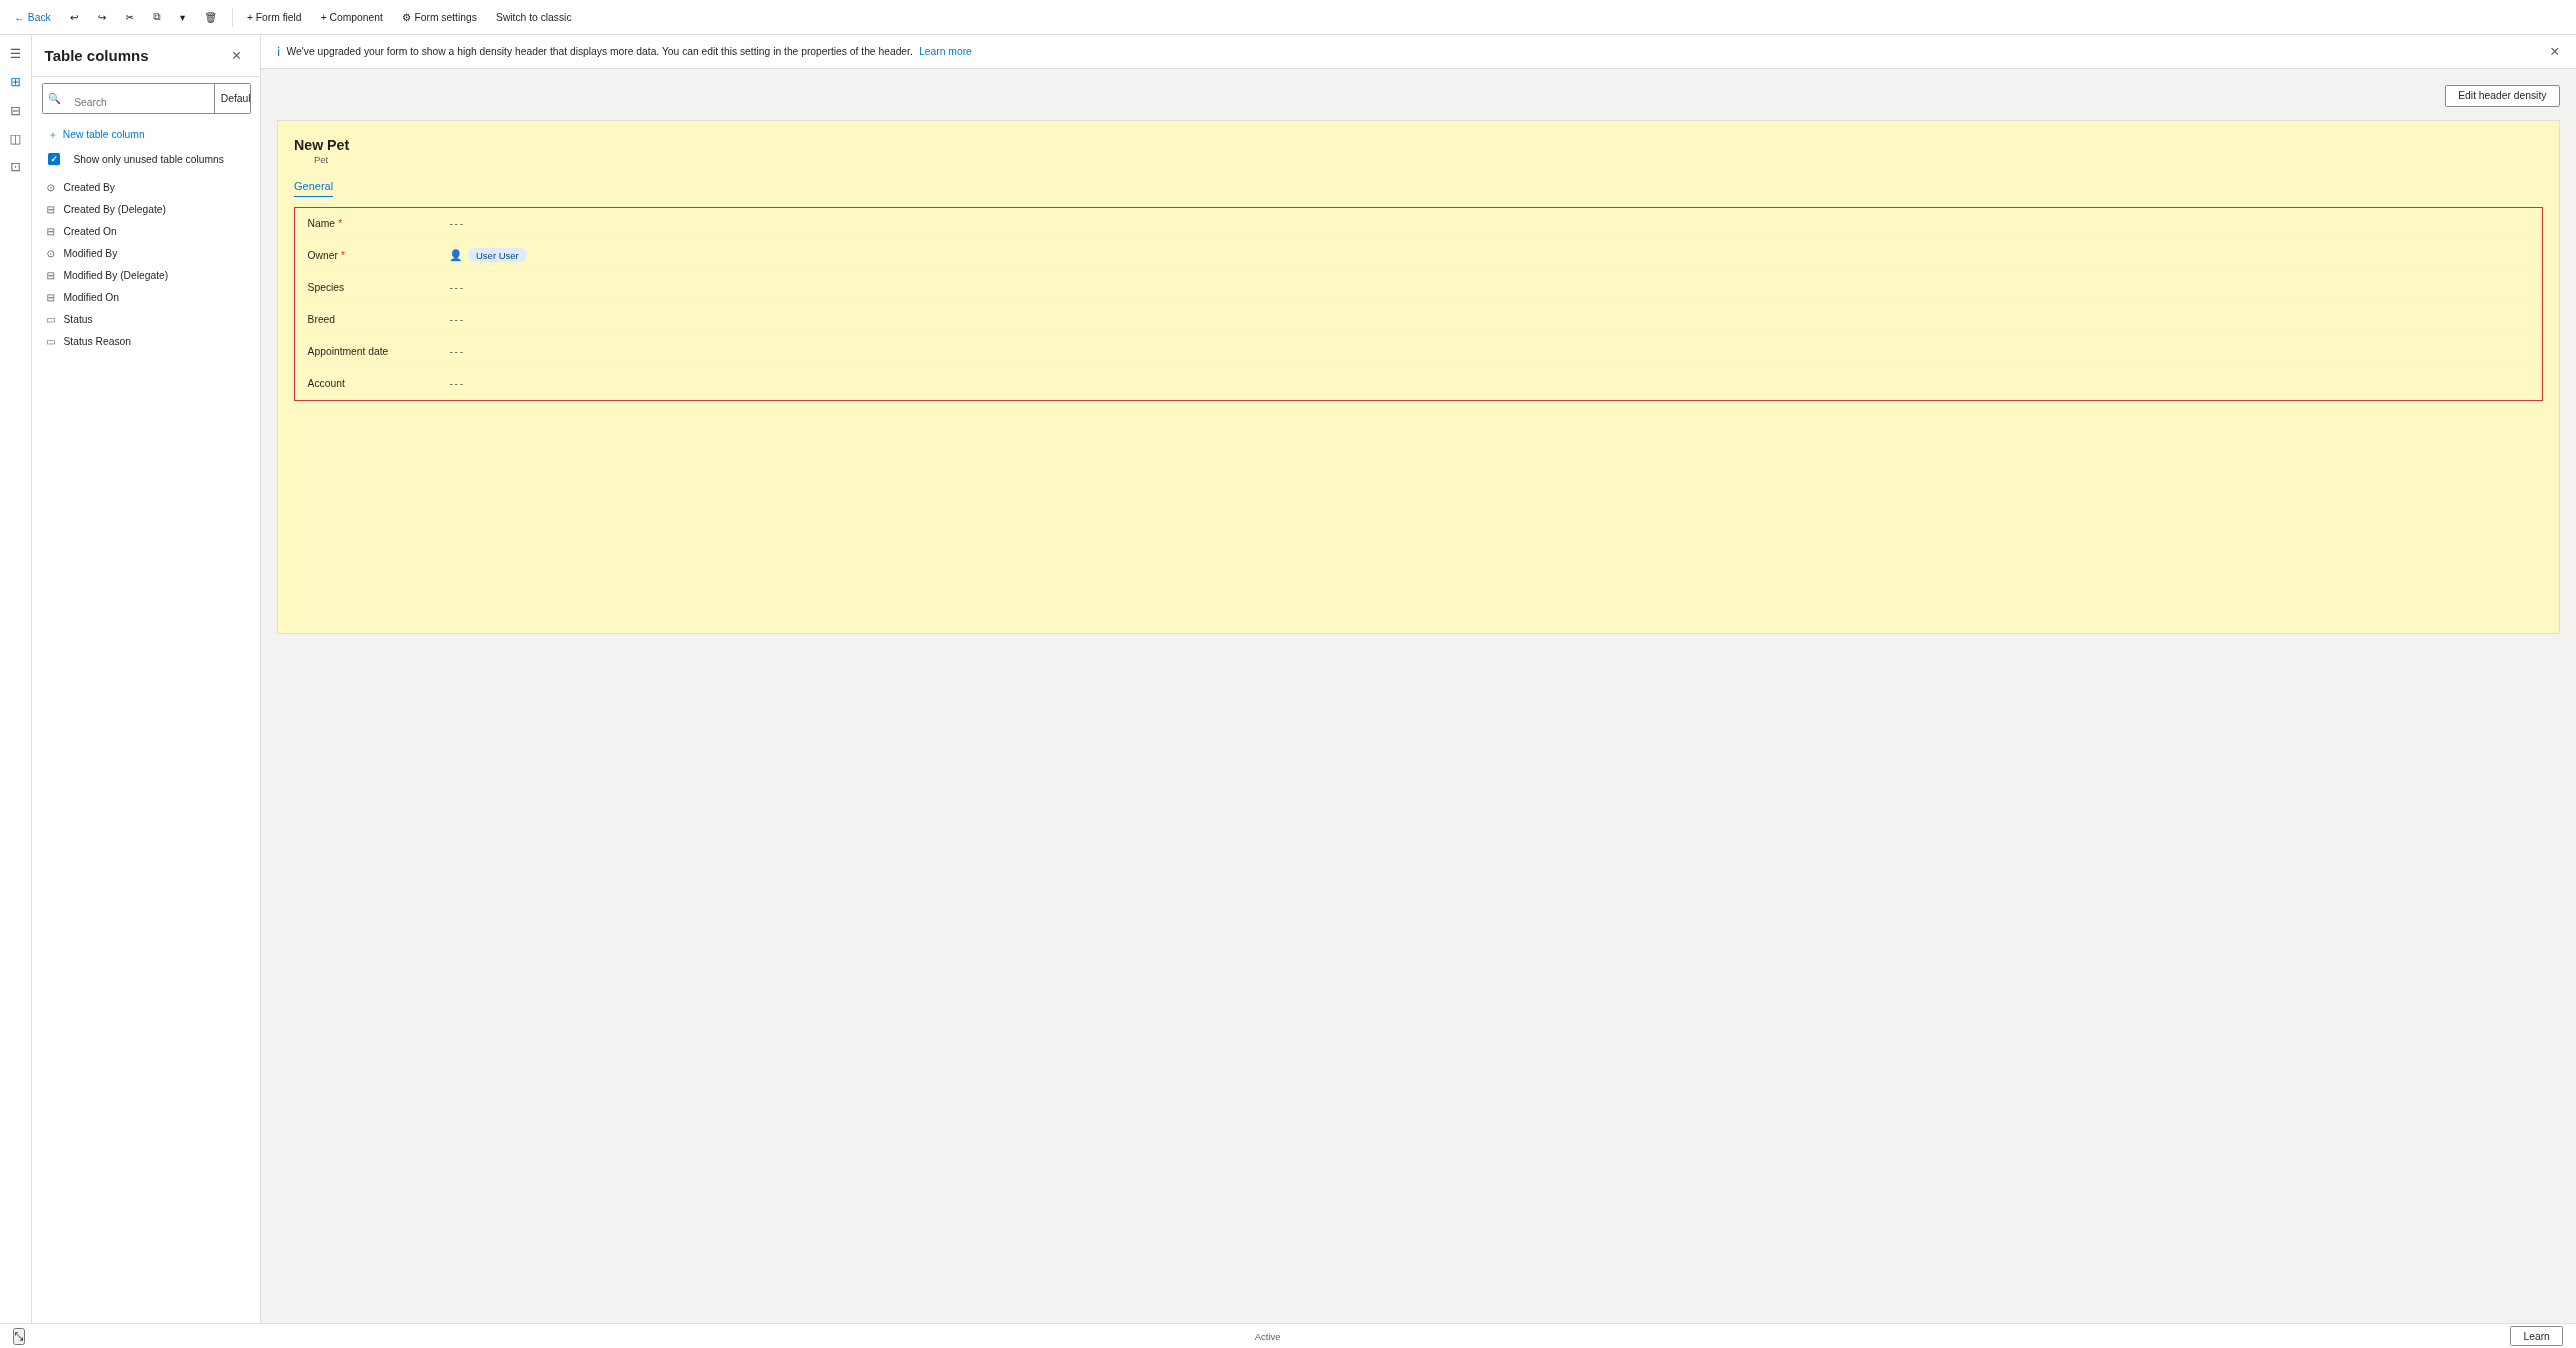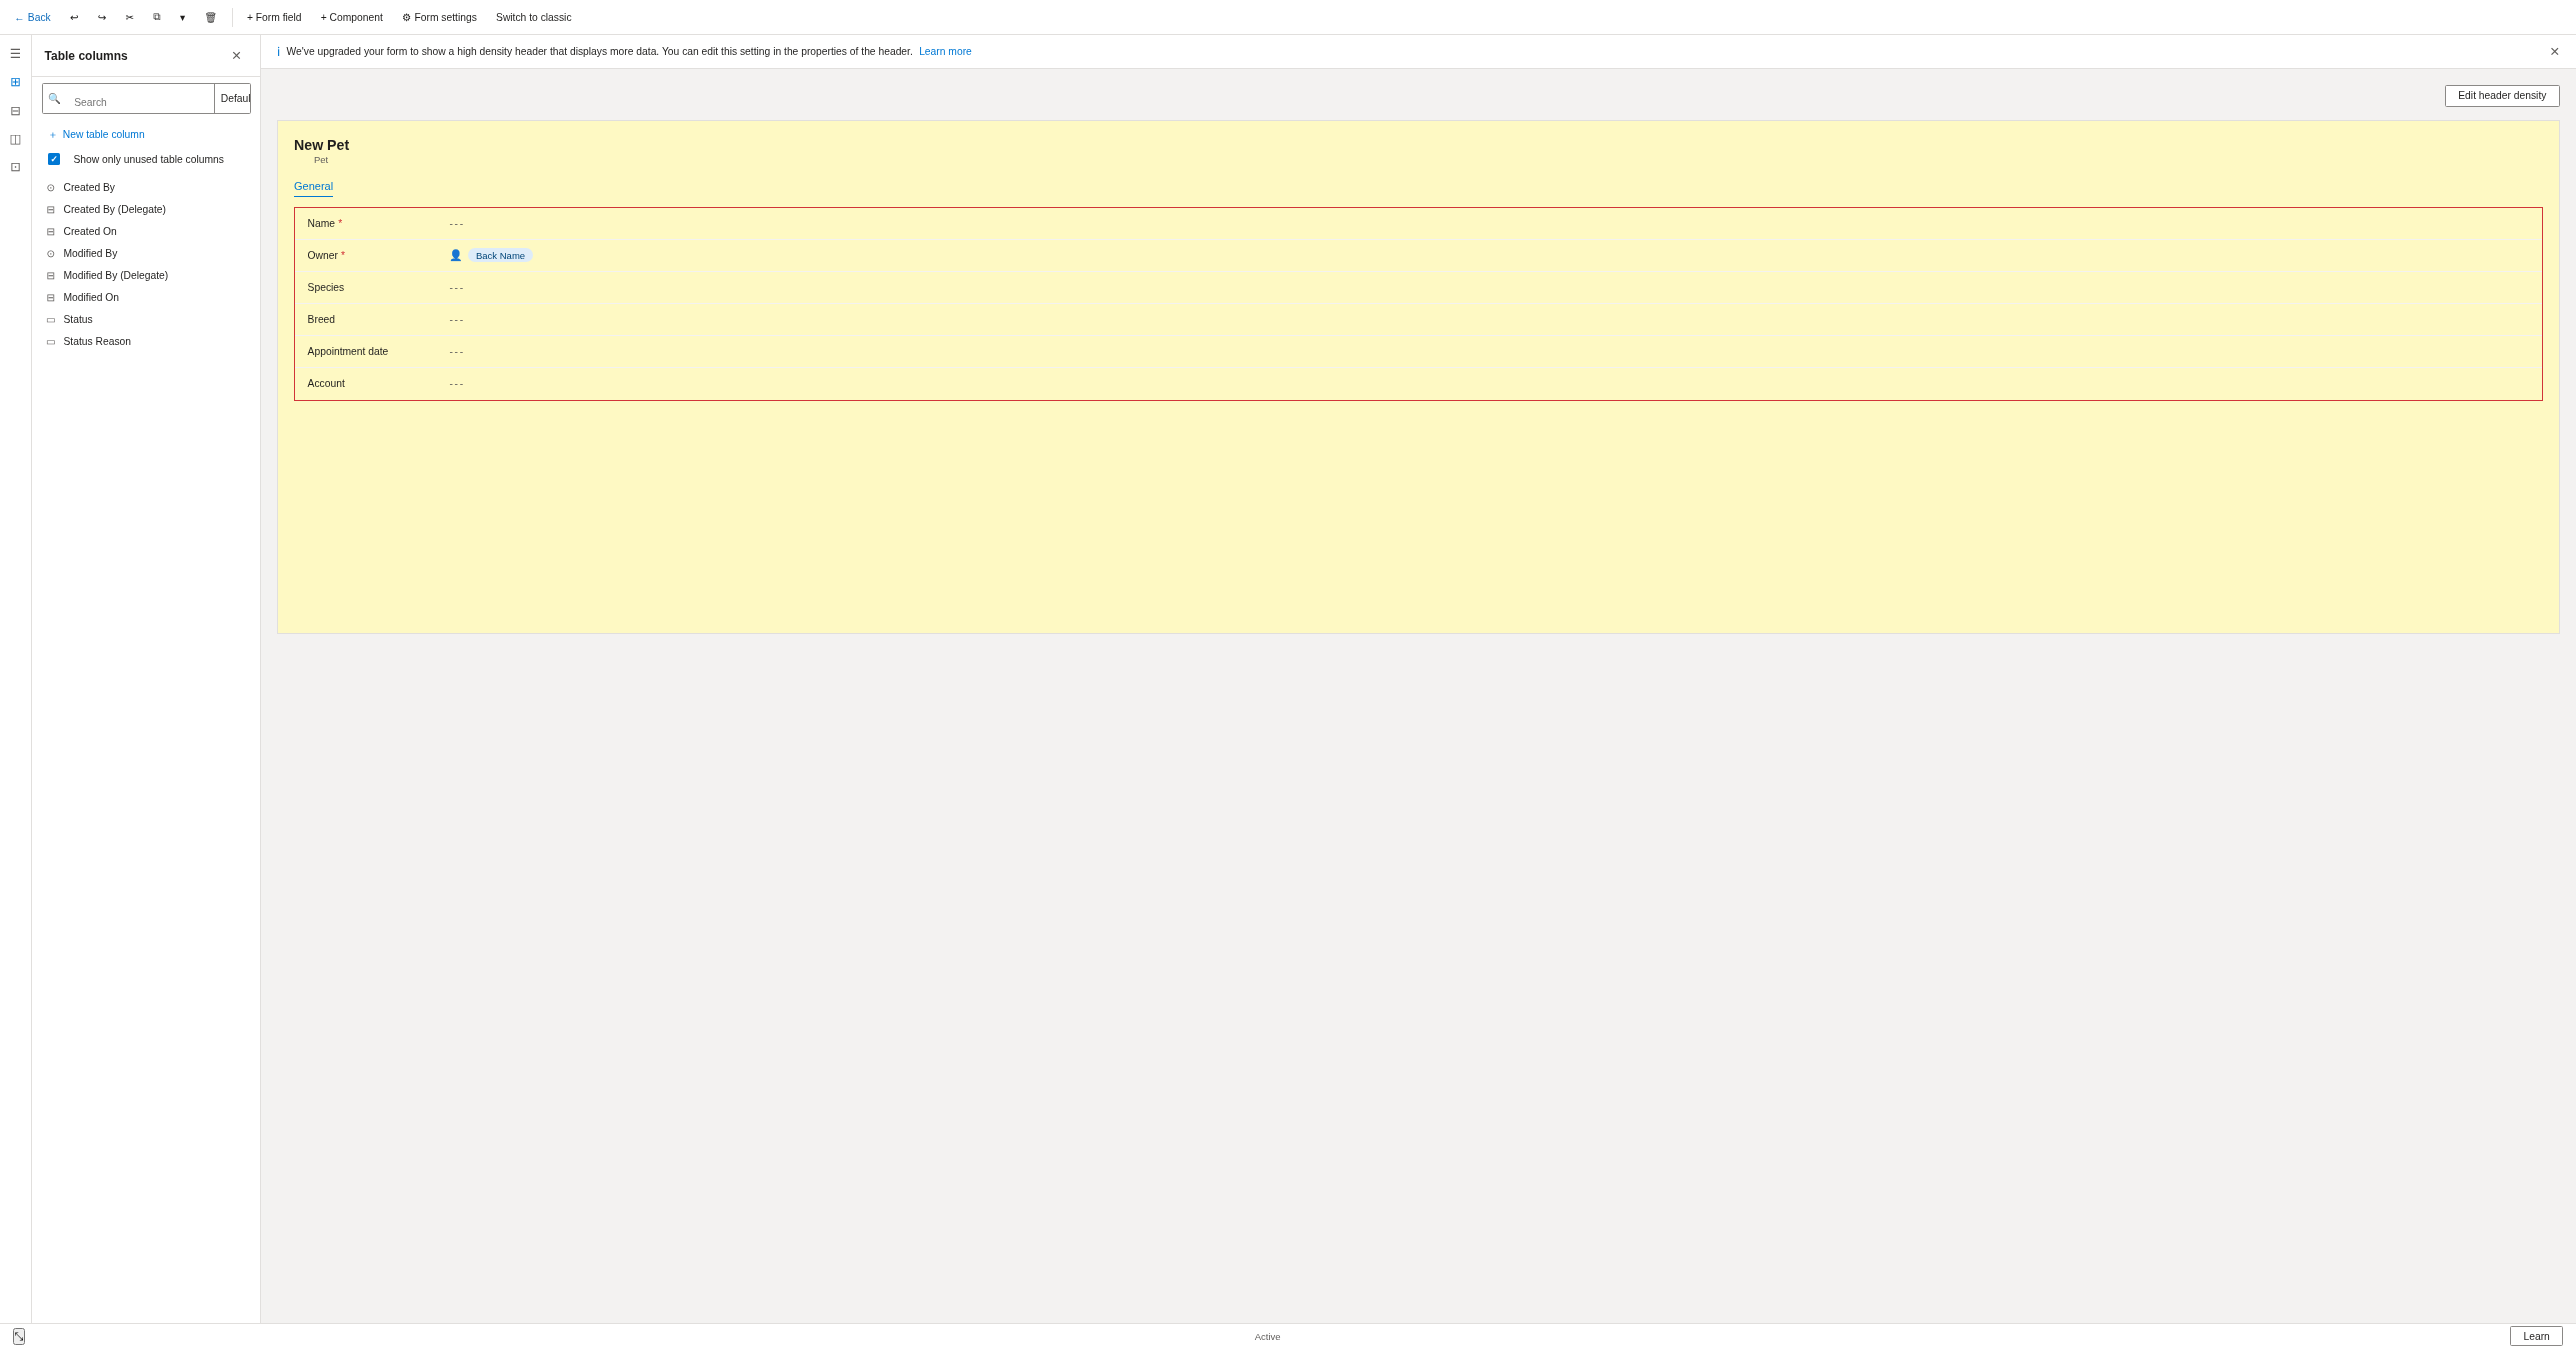--- a/index.html
+++ b/index.html
@@ -39,21 +39,21 @@
     
     .table-columns-panel {
       width: 229px; background: #fff; border-right: 0.8px solid #e1dfdd;
       display: flex; flex-direction: column; flex-shrink: 0;
     }
     .panel-header {
       display: flex; align-items: center; justify-content: space-between;
       padding: 9.5px 12.6px; border-bottom: 0.8px solid #e1dfdd;
     }
     .panel-title {
-      font-size: 12px; font-weight: 600; color: #201f1e;
+      font-size: 15px; font-weight: 600; color: #201f1e;
     }
     .panel-close {
       border: none; background: transparent; cursor: pointer; font-size: 12.6px; color: #605e5c; border-radius: 1.6px; width: 22px; height: 22px; display: flex; align-items: center; justify-content: center;
     }
 
     .search-bar {
       margin: 6.3px 9.5px; display: flex; align-items: center;
       border: 0.8px solid #8a8886; border-radius: 1.6px; background: #fff; overflow: hidden;
     }
     .search-bar input {
@@ -329,21 +329,21 @@
       <div class="field-value">
         <span class="field-dots">---</span>
       </div>
     </div>
             <div class="form-field-row">
       <div class="field-label">
         Owner<span class="field-required">*</span>
       </div>
       <div class="field-value">
         <span class="user-icon">👤</span>
-                   <span class="field-user-chip">Back Name</span>
+                   <span class="field-user-chip">User User</span>
       </div>
     </div>
             <div class="form-field-row">
       <div class="field-label">
         Species
       </div>
       <div class="field-value">
         <span class="field-dots">---</span>
       </div>
     </div>

